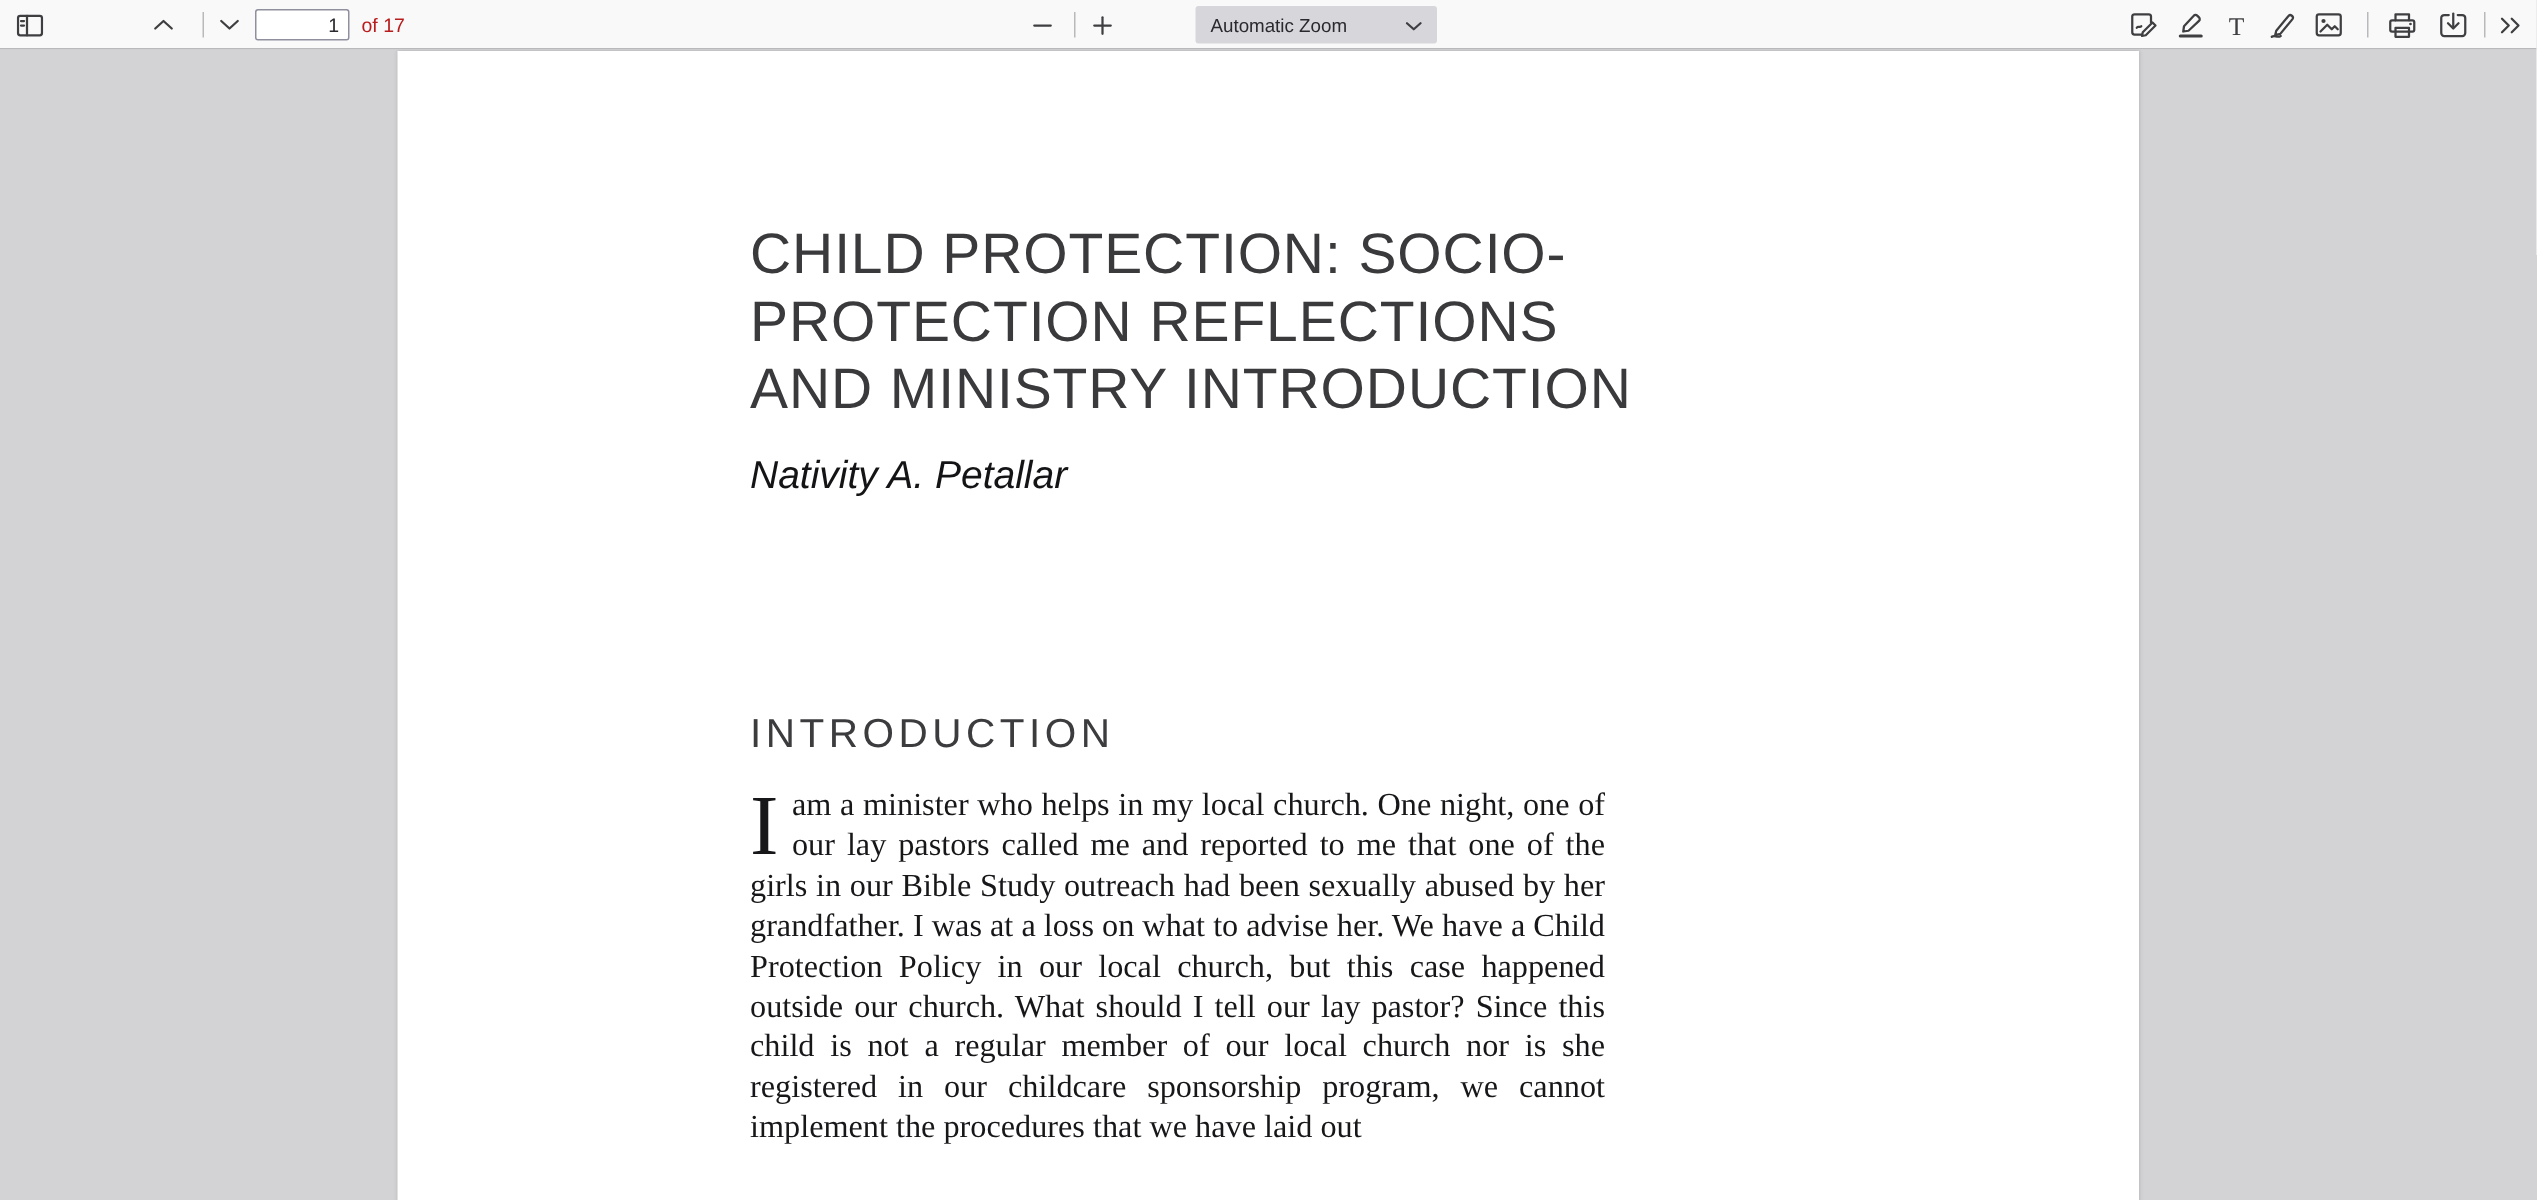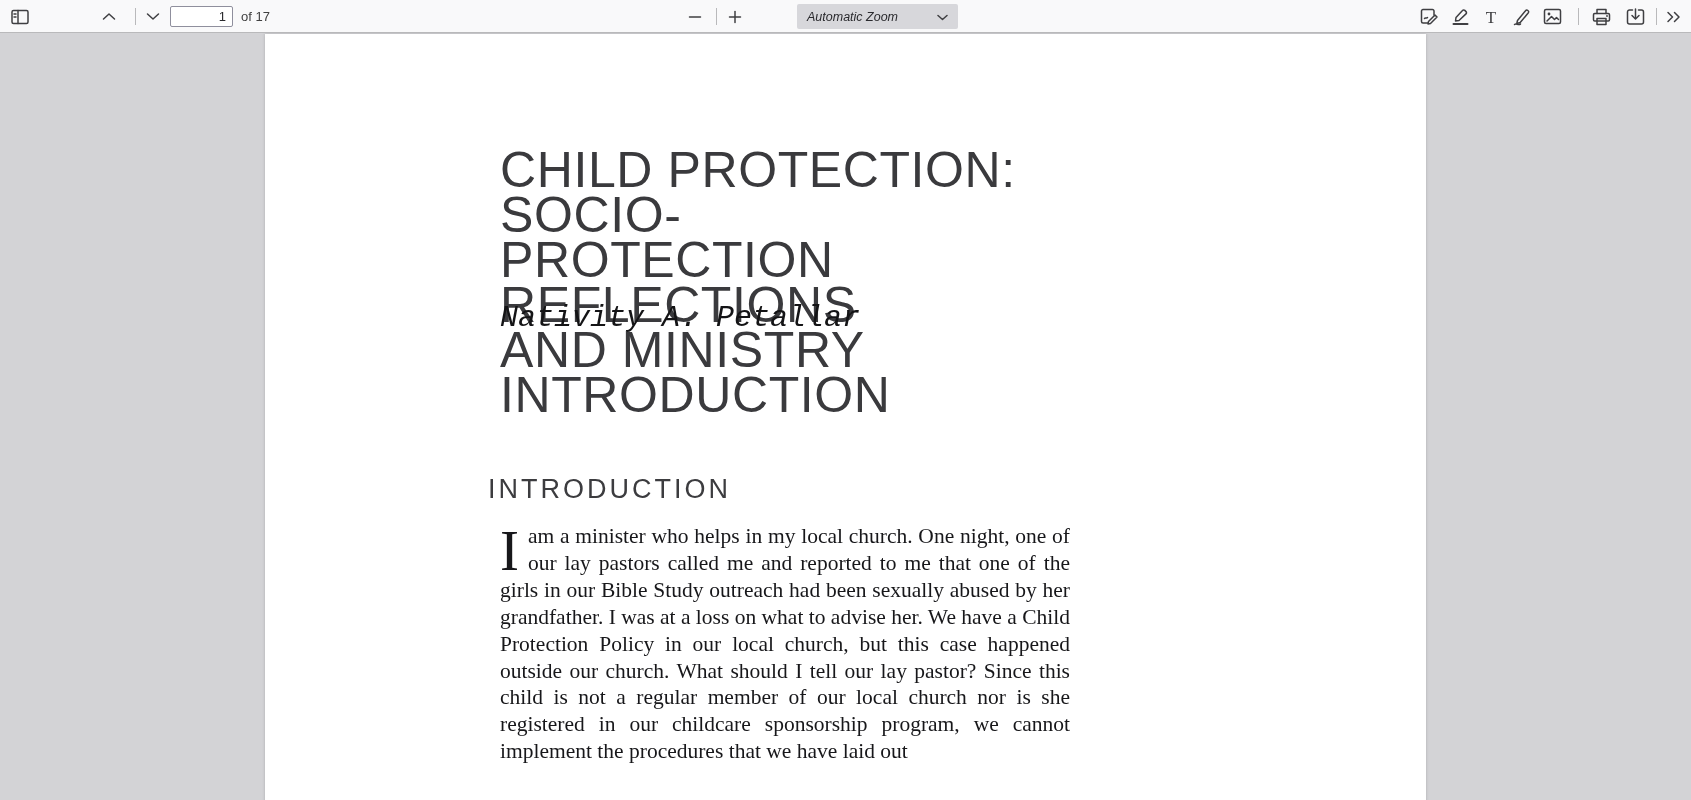--- a/index.html
+++ b/index.html
@@ -29,51 +29,51 @@
   #page-input {
     position:absolute; top:6px; left:170px; width:63px; height:21px;
     border:1px solid #8f8f9d; border-radius:2px;
     background:#fff; color:#2a2a2e;
     font-family:"Liberation Sans", sans-serif; font-size:13px;
     text-align:right; padding:0 6px;
   }
   #page-count {
     position:absolute; top:0; left:241px; height:33px;
     display:flex; align-items:center;
-    font-size:13px; color:#404040;
+    font-size:13px; color:#b91c1c;
   }
   #zoom-select {
     position:absolute; top:4px; left:797px; width:161px; height:25px;
     background:#d7d7db; border-radius:2px; cursor:pointer;
     display:flex; align-items:center;
     font-size:12.5px; color:#2a2a2e;
     padding:0 10px;
   }
-  #zoom-select .zs-label { flex:1;font-style:italic; }
+  #zoom-select .zs-label { flex:1; }
   .stroke-ic { stroke:#3f3f42; fill:none; stroke-width:1.5; stroke-linecap:round; stroke-linejoin:round; }
 
   
   #pdf-page {
     position:absolute; left:265px; top:34px; width:1161px; height:1500px;
     background:#ffffff;
     box-shadow:0 0 3px rgba(0,0,0,.18);
   }
   .doc-title {
     position:absolute; left:235px; top:114px; width:700px;
     font-family:"Liberation Sans", sans-serif;
-    font-weight:300; font-size:50px; line-height:45px;
+    font-weight:300; font-size:38px; line-height:45px;
     letter-spacing:0.6px; color:#3a3a3d;
   }
   .doc-author {
     position:absolute; left:235px; top:267px;
-    font-family:Liberation Mono, monospace;
-    font-style:italic; font-size:30px; color:#141416;
+    font-family:Liberation Sans, sans-serif;
+    font-style:italic; font-size:26px; color:#141416;
   }
   .doc-heading {
-    position:absolute; left:223px; top:440px;
+    position:absolute; left:235px; top:440px;
     font-family:"Liberation Sans", sans-serif;
     font-weight:300; font-size:27px; letter-spacing:3px; color:#3c3c3f;
   }
   .doc-paragraph {
     position:absolute; left:235px; top:489px; width:570px;
     font-family:"Liberation Serif", serif;
     font-size:21.5px; line-height:26.9px; color:#17171a;
     text-align:justify;
   }
   .drop-cap {

